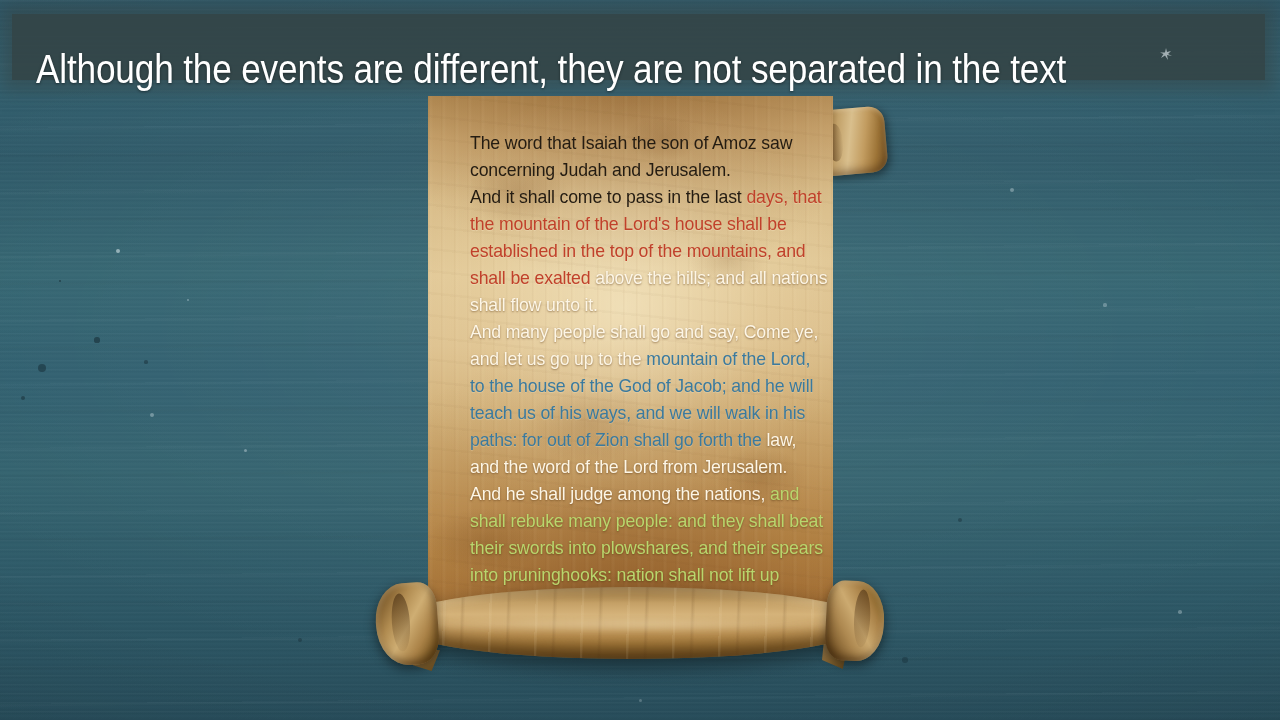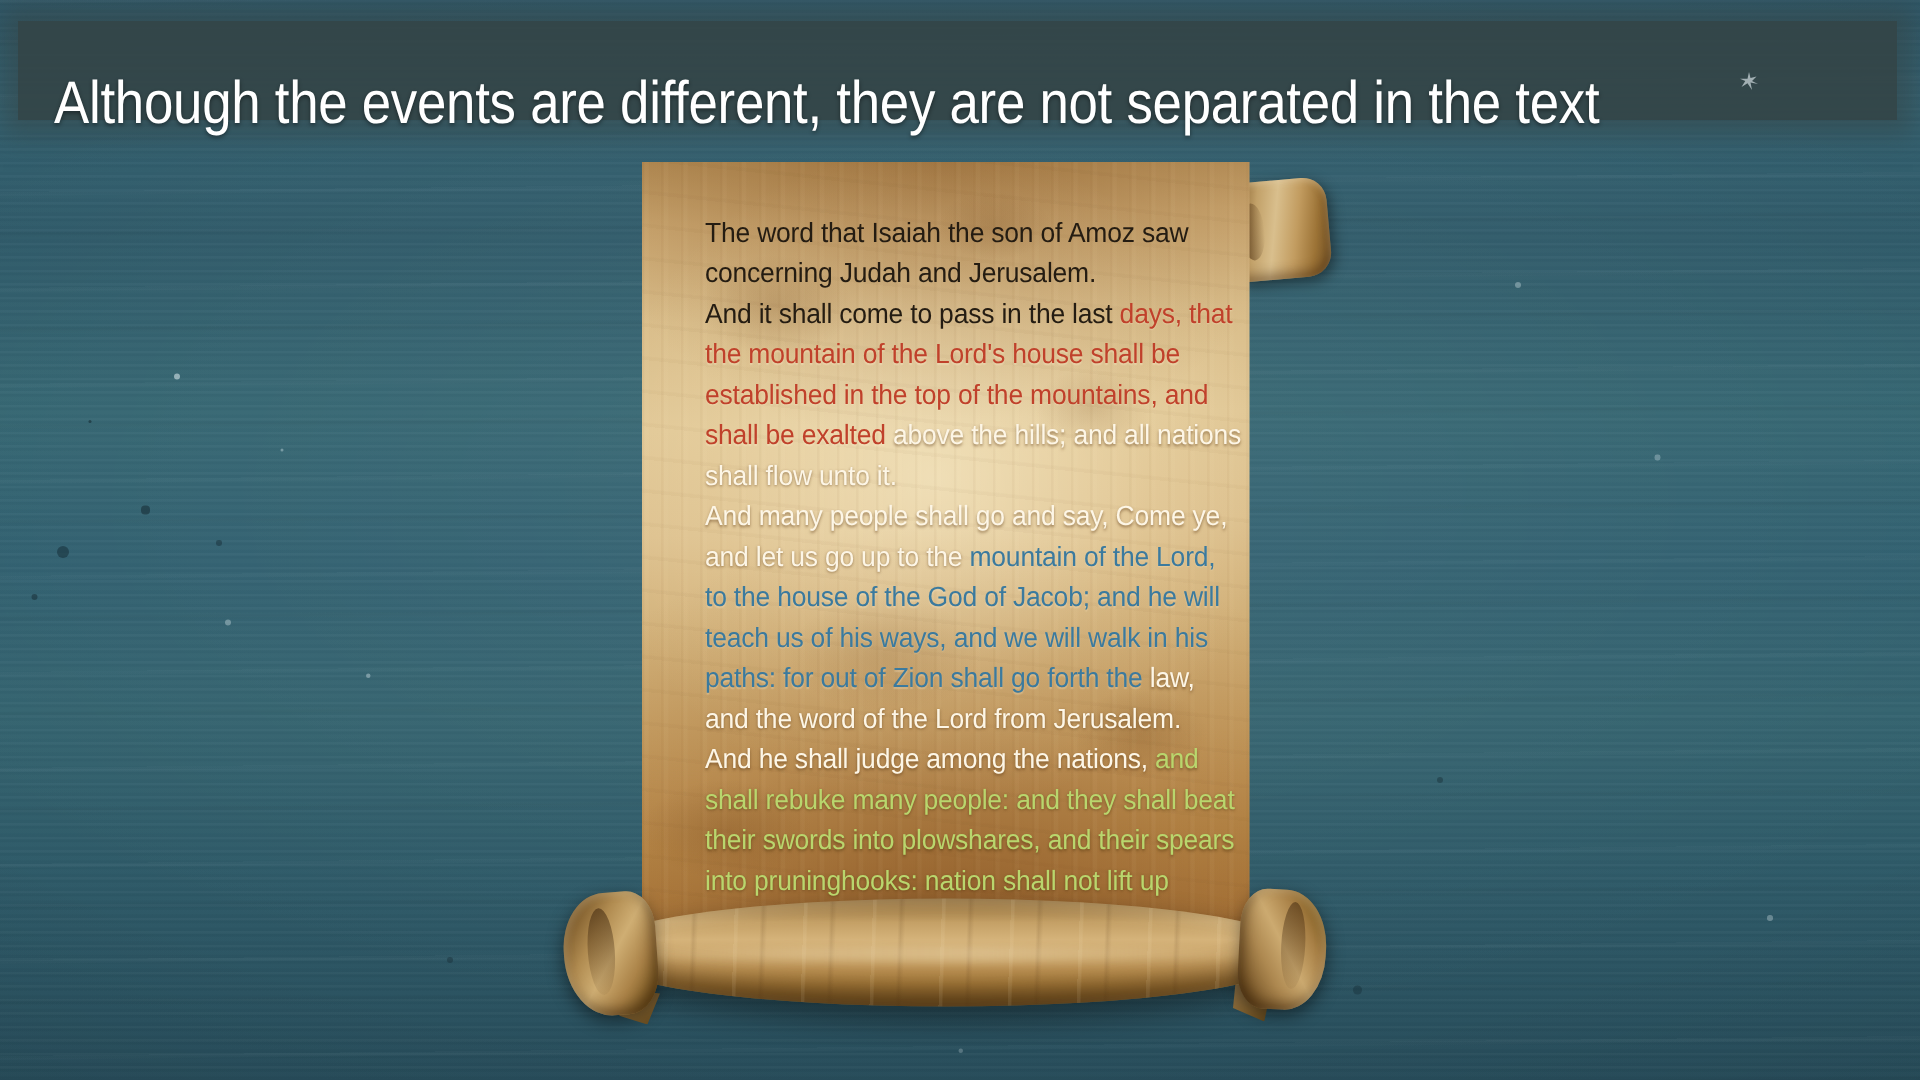--- a/index.html
+++ b/index.html
@@ -94,21 +94,21 @@
     position:absolute;
     left:1160px; top:48px;
     width:14px; height:12px;
     pointer-events:none;
     opacity:.75;
   }
 
   
   #scroll {
     position:absolute;
-    left:370px; top:96px;
+    left:370px; top:84px;
     width:520px; height:605px;
   }
 
   
   .sheet {
     position:absolute;
     left:58px; top:12px;
     width:405px; height:530px;
     background:
       radial-gradient(ellipse 80% 60% at 48% 40%,

